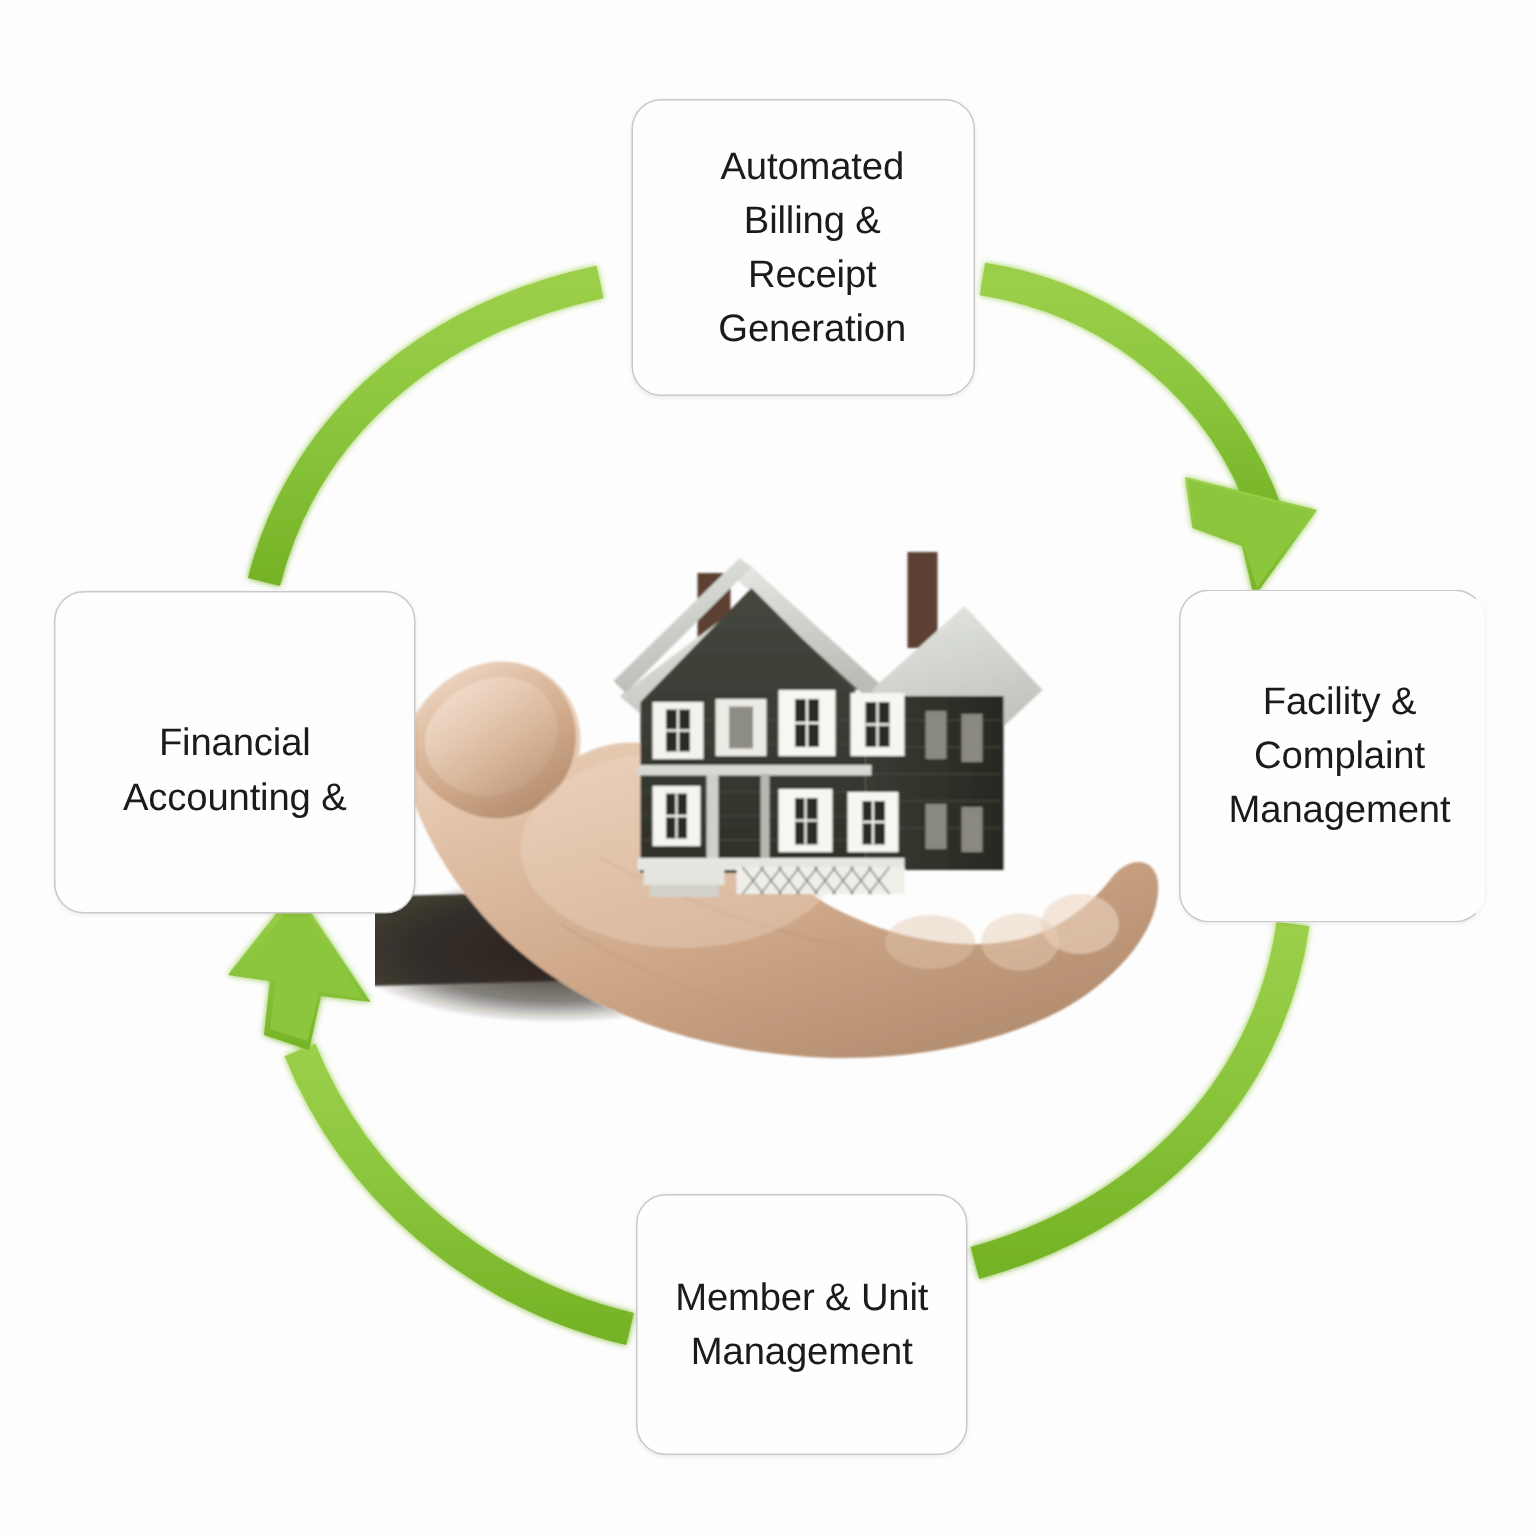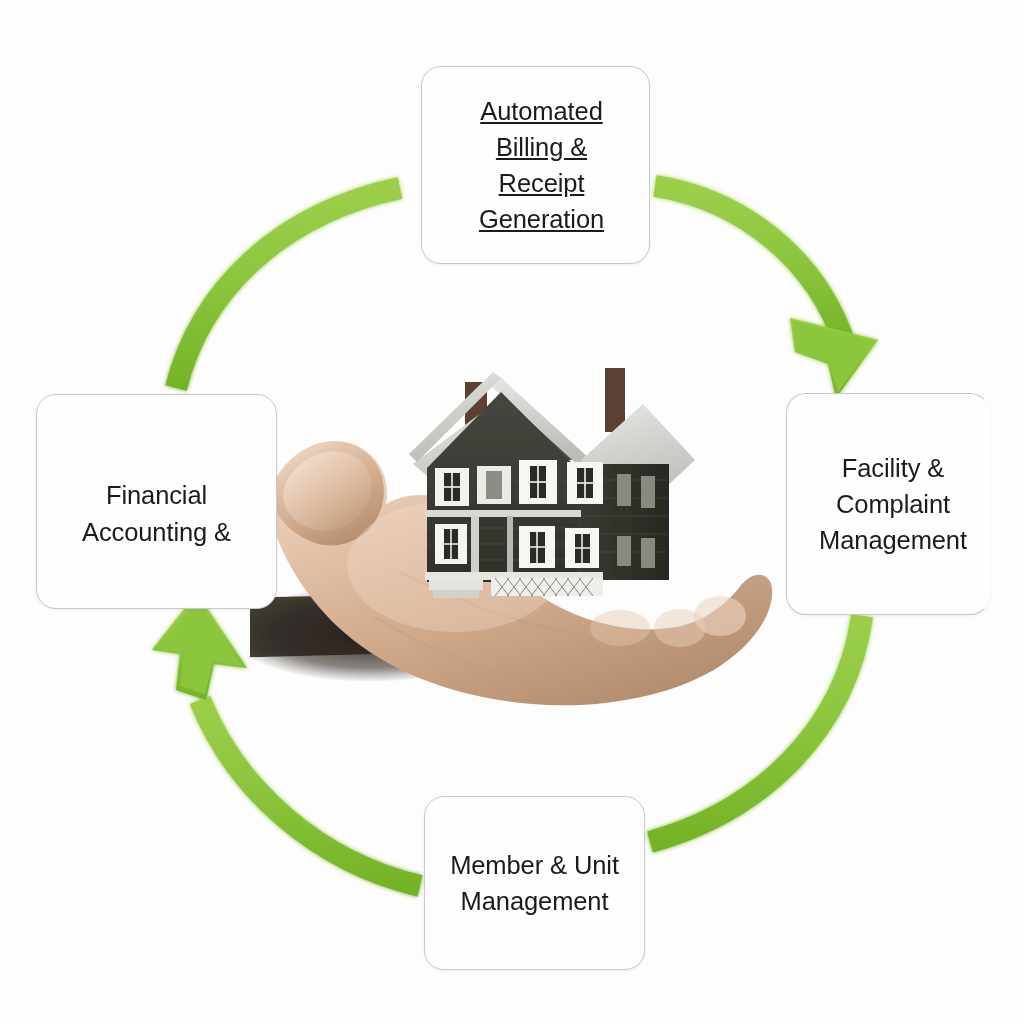--- a/index.html
+++ b/index.html
@@ -84,21 +84,20 @@
     left: 36px;
     top: 394px;
     width: 241px;
     height: 215px;
   }
 
   
   #node-top .node-label {
     width: 290px;
     margin-left: 12px;
-    text-decoration: underline;
   }
   #node-right .node-label {
     width: 260px;
     margin-left: 10px;
     text-align: center;
   }
   #node-left .node-label {
     width: 270px;
     margin-top: 24px;
   }

